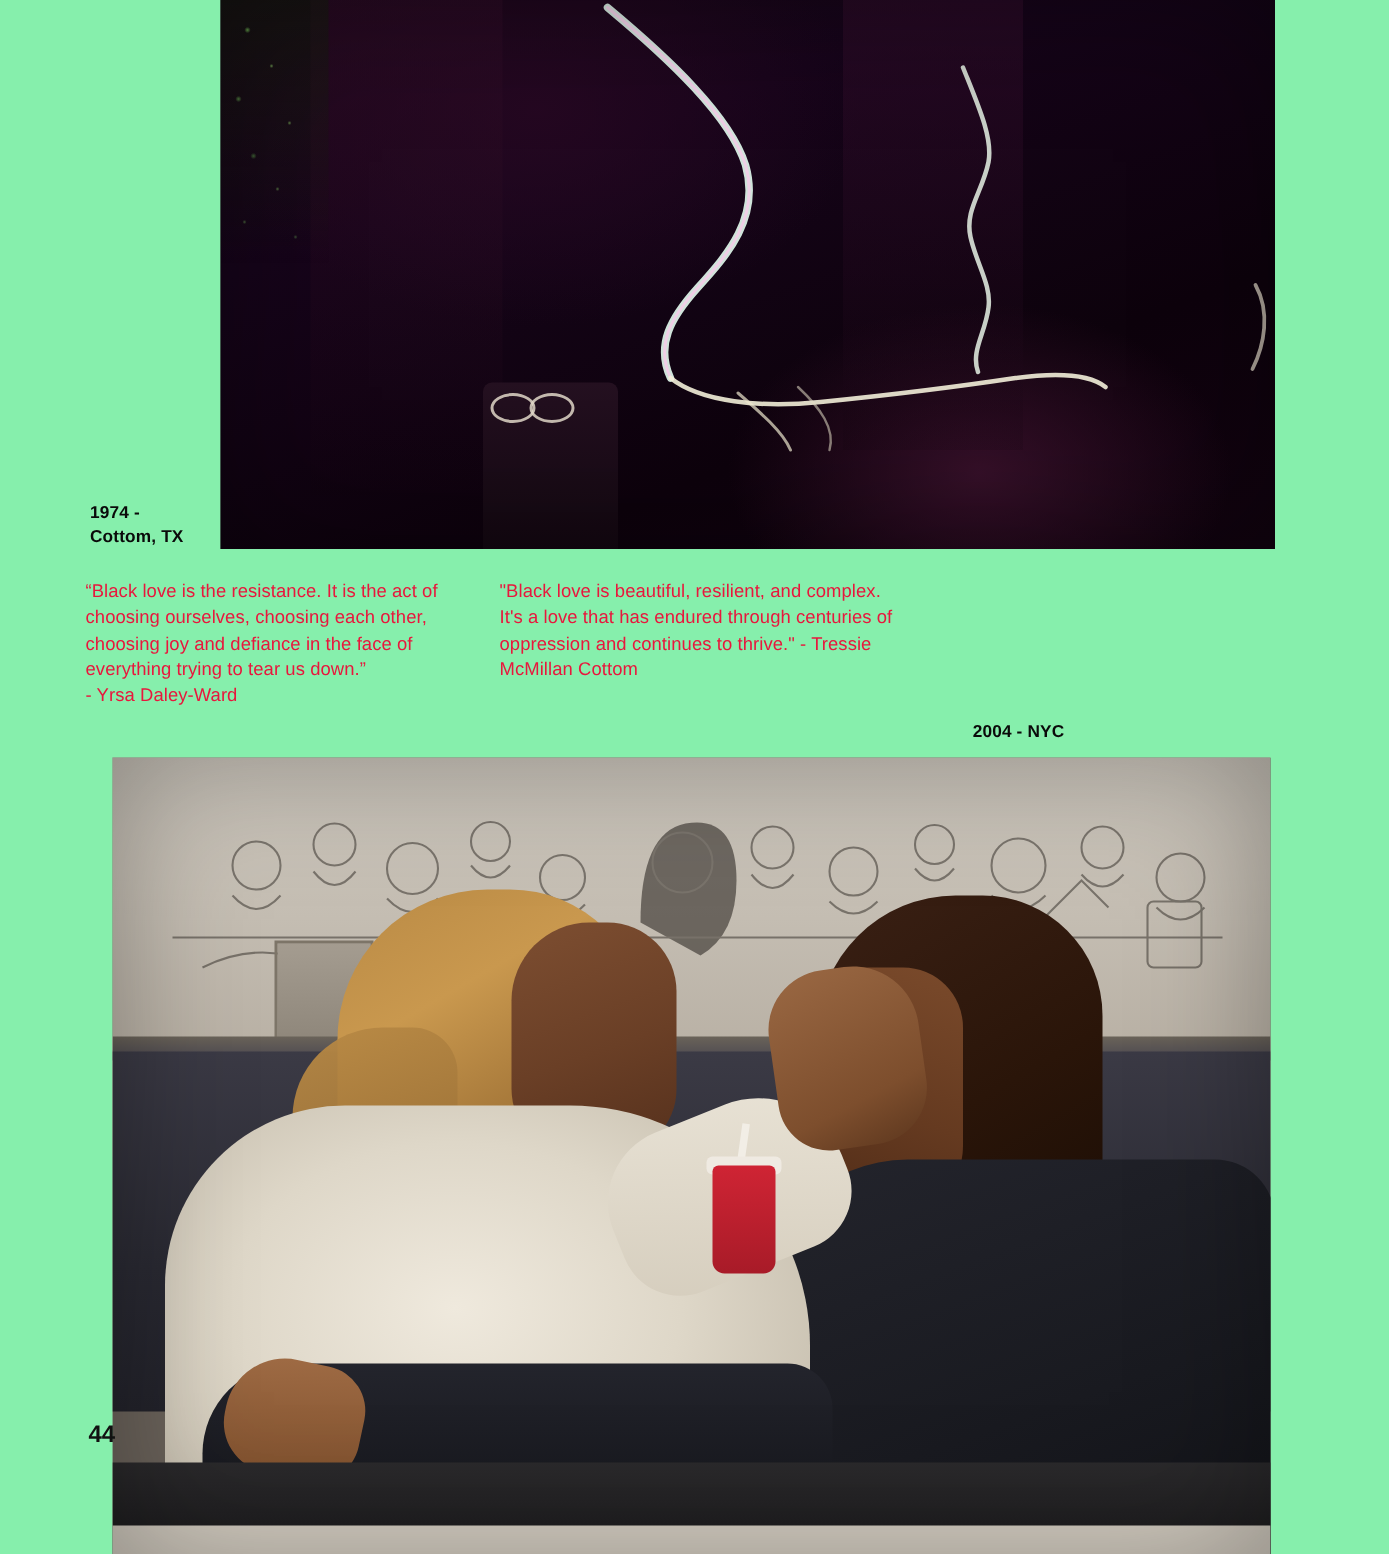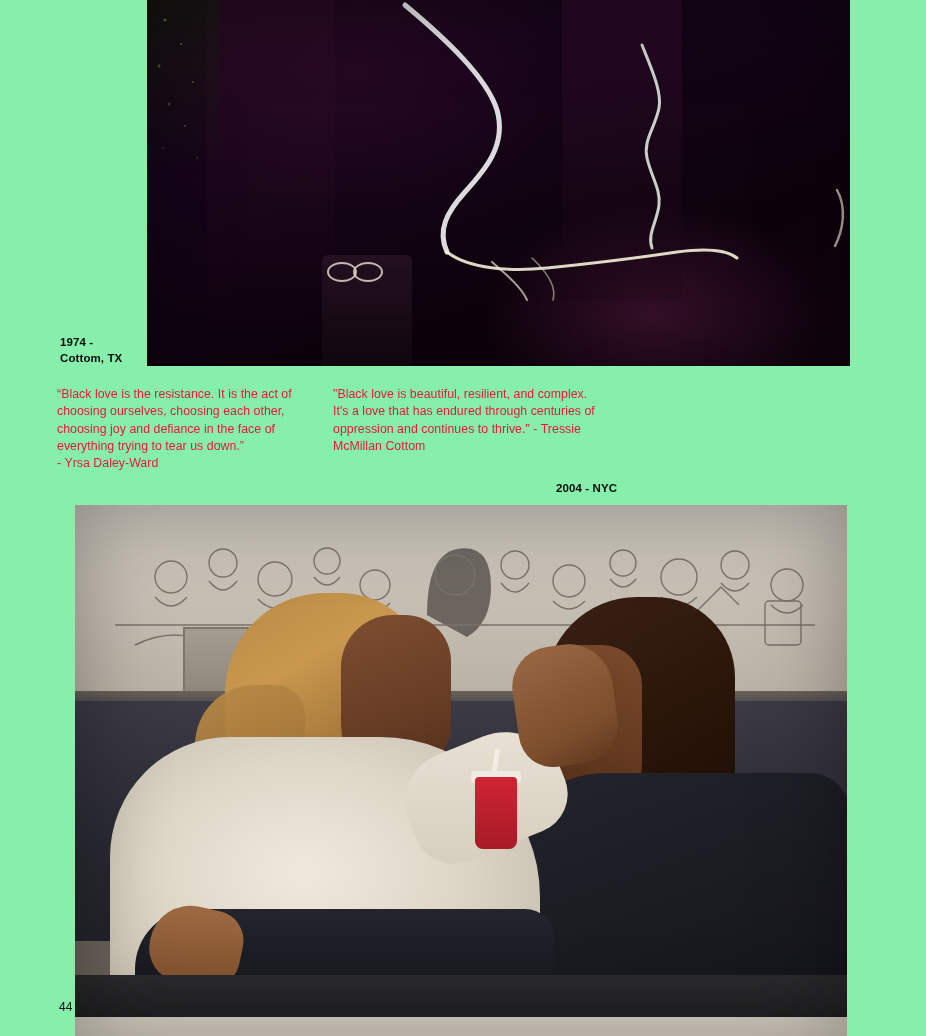--- a/index.html
+++ b/index.html
@@ -107,24 +107,24 @@
     font-weight: 600;
     letter-spacing: 0.1px;
   }
   .caption-1974 {
     left: 60px;
     top: 334px;
     width: 80px;
     text-align: left;
   }
   .caption-2004 {
-    left: 556px;
+    left: 589px;
     top: 480px;
     width: 180px;
-    text-align: left;
+    text-align: center;
   }
 
   
   .quotes {
     position: absolute;
     left: 57px;
     top: 386px;
     width: 810px;
     height: 100px;
   }
@@ -307,24 +307,24 @@
   .pb-vignette {
     position: absolute; inset: 0;
     box-shadow: inset 0 0 90px rgba(0,0,0,0.35);
     pointer-events: none;
   }
 
   
   .page-number {
     position: absolute;
     left: 59px;
-    top: 1000px;
-    font-size: 12px;
+    top: 948px;
+    font-size: 16px;
     color: #111;
-    font-weight: 400;
+    font-weight: 700;
   }
 </style>
 </head>
 <body>
 
 <div class="page">
 
   <div class="photo-top">
     <div class="bg"></div>
     <div class="panel-left"></div>

